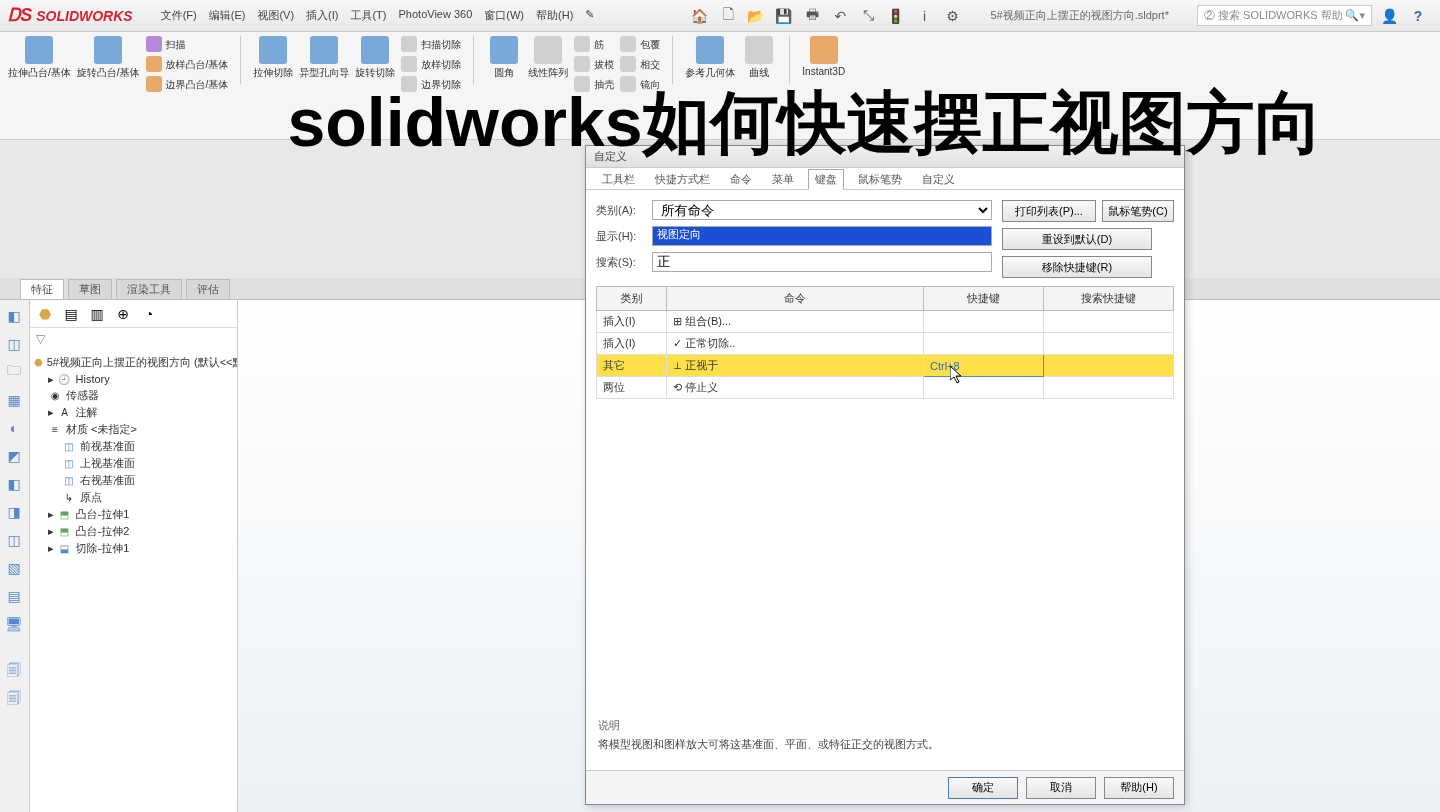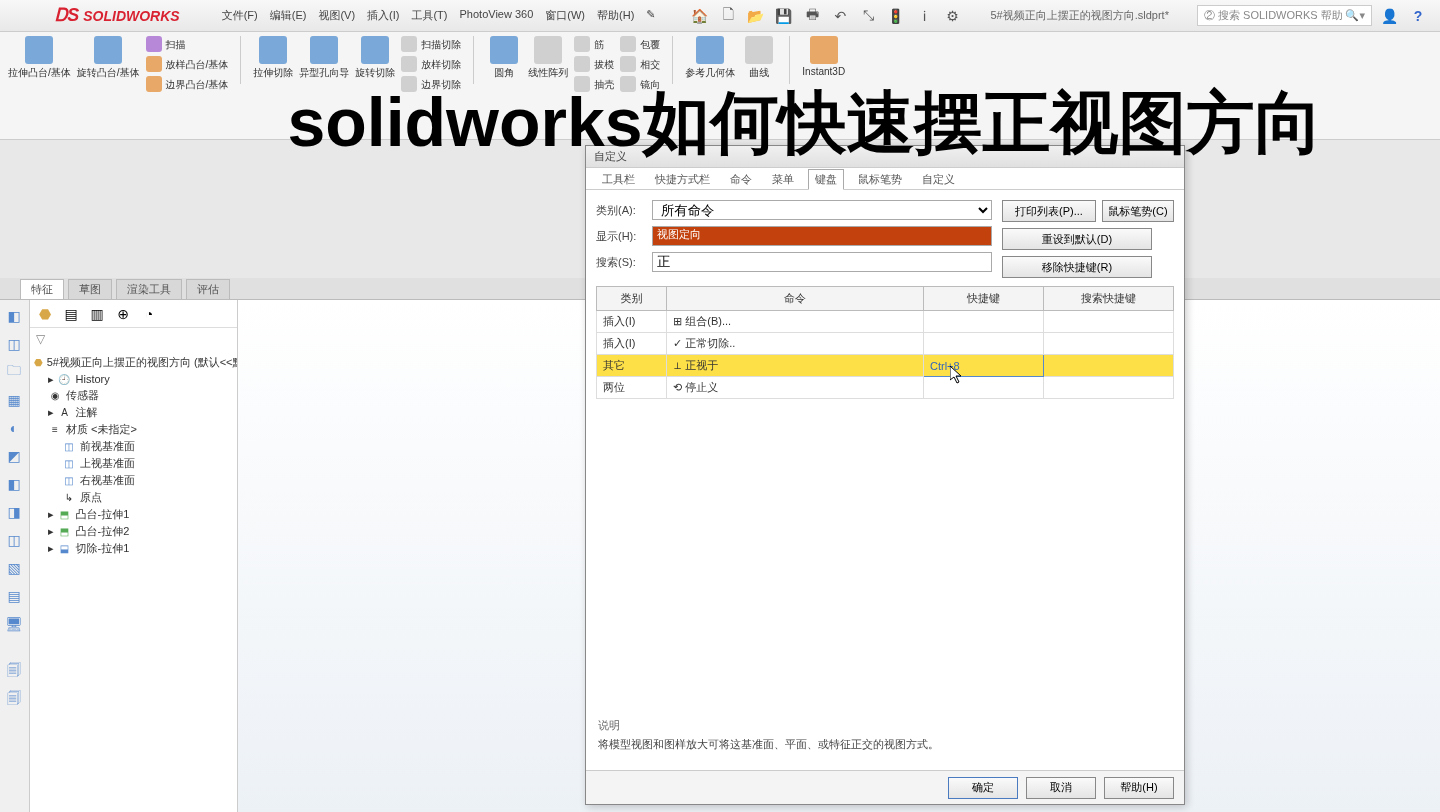--- a/index.html
+++ b/index.html
@@ -1,19 +1,19 @@
 <!DOCTYPE html>
 <html><head>
 <meta charset="utf-8">
 <style>
 * { margin: 0; padding: 0; box-sizing: border-box; font-family: "Microsoft YaHei", Arial, sans-serif; }
 body { width: 1440px; height: 812px; background: #e8e8e8; overflow: hidden; position: relative; }
 
 .title-bar { height: 32px; background: linear-gradient(#f8f8f8, #e8e8e8); display: flex; align-items: center; border-bottom: 1px solid #ccc; }
-.logo { display: flex; align-items: center; padding: 0 22px; font-weight: bold; font-style: italic; color: #d92231; font-size: 14px; margin-left: 33px; }
+.logo { display: flex; align-items: center; padding: 0 8px; font-weight: bold; font-style: italic; color: #d92231; font-size: 14px; }
 .logo-icon { color: #d92231; font-size: 18px; margin-right: 4px; }
 .menu-bar { display: flex; gap: 12px; margin-left: 20px; font-size: 11px; color: #444; }
 .menu-item { cursor: pointer; }
 .qat { display: flex; gap: 8px; margin-left: auto; align-items: center; padding-right: 12px; }
 .qat-icon { width: 20px; height: 20px; display: flex; align-items: center; justify-content: center; font-size: 14px; color: #555; cursor: pointer; }
 .doc-title { font-size: 11px; color: #666; margin: 0 20px; }
 .search-box { font-size: 11px; color: #888; border: 1px solid #ccc; padding: 2px 6px; background: #fff; }
 
 .ribbon { height: 108px; background: #f5f5f5; border-bottom: 1px solid #ccc; display: flex; align-items: flex-start; padding: 4px 8px; gap: 12px; position: relative; }
 .ribbon-group { display: flex; gap: 6px; align-items: flex-start; }
@@ -52,21 +52,21 @@
 
 .dialog { position: absolute; left: 585px; top: 145px; width: 600px; height: 660px; background: #fff; border: 1px solid #888; box-shadow: 2px 2px 8px rgba(0,0,0,0.2); display: flex; flex-direction: column; font-size: 11px; }
 .dlg-title { height: 22px; background: linear-gradient(#f0f0f0, #e0e0e0); border-bottom: 1px solid #ccc; padding: 0 8px; display: flex; align-items: center; color: #444; font-size: 11px; }
 .dlg-tabs { height: 22px; border-bottom: 1px solid #ccc; display: flex; align-items: flex-end; gap: 8px; padding-left: 10px; font-size: 11px; }
 .dlg-tab { padding: 2px 6px; color: #555; cursor: pointer; }
 .dlg-tab.active { border: 1px solid #aaa; border-bottom: 1px solid #fff; background: #fff; margin-bottom: -1px; }
 .dlg-body { flex: 1; padding: 10px; display: flex; flex-direction: column; }
 .form-row { display: flex; align-items: center; margin-bottom: 6px; gap: 8px; }
 .form-label { width: 48px; color: #444; }
 .form-input { flex: 1; height: 20px; border: 1px solid #aaa; padding: 0 4px; background: #fff; }
-.form-input.selected { background: #c2410c; color: #fff; }
+.form-input.selected { background: #1d4ed8; color: #fff; }
 .side-btns { display: flex; flex-direction: column; gap: 6px; }
 .side-btn { width: 120px; height: 22px; border: 1px solid #888; background: linear-gradient(#fafafa,#e4e4e4); font-size: 11px; cursor: pointer; }
 .filter-section { display: flex; gap: 10px; margin-bottom: 8px; }
 .filter-left { flex: 1; }
 
 .kb-table { border: 1px solid #bbb; width: 100%; border-collapse: collapse; font-size: 11px; }
 .kb-table th { border: 1px solid #bbb; background: #f4f4f4; padding: 4px; font-weight: normal; color: #333; }
 .kb-table td { border: 1px solid #ddd; padding: 3px 6px; color: #333; }
 .kb-table tr.sel td { background: #fde047; }
 .kb-table .shortcut-edit { background: #fff; border: 1px solid #5588cc; color: #3366bb; }

